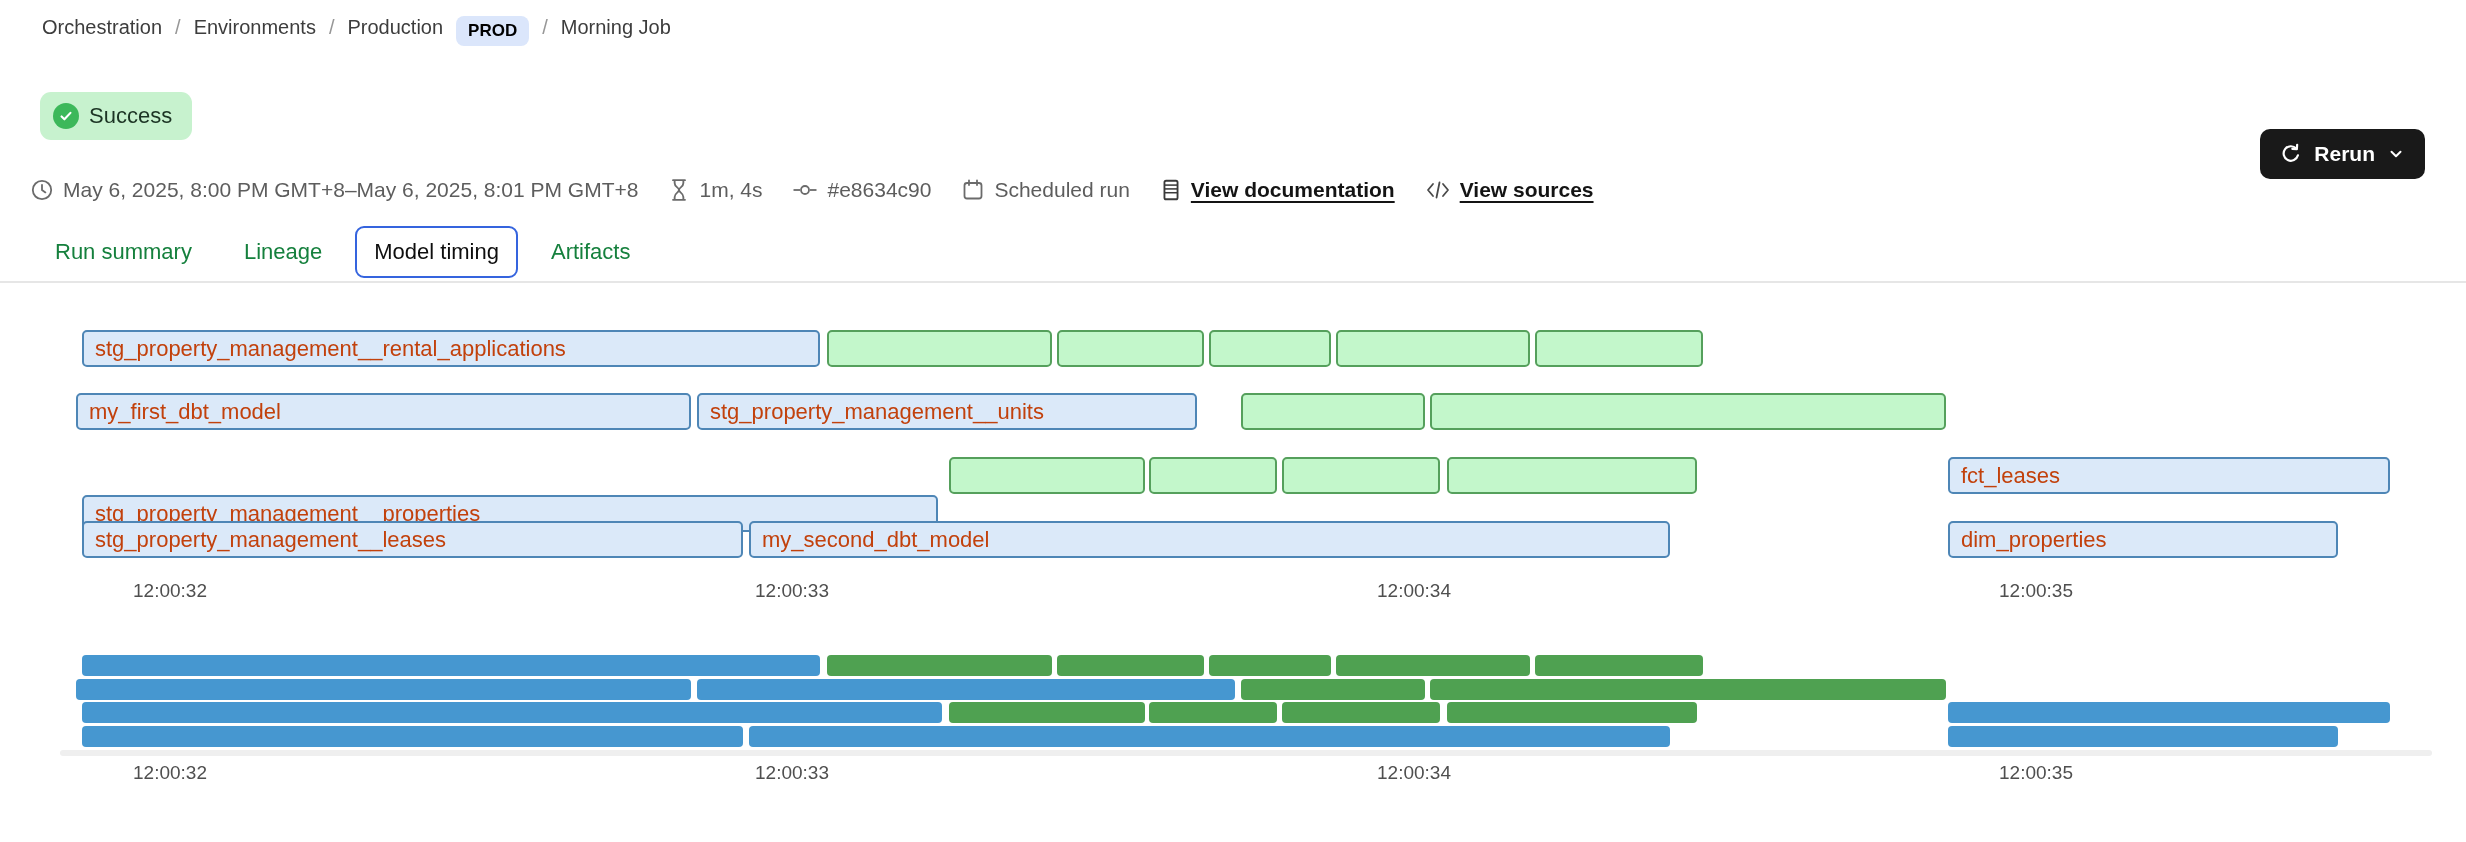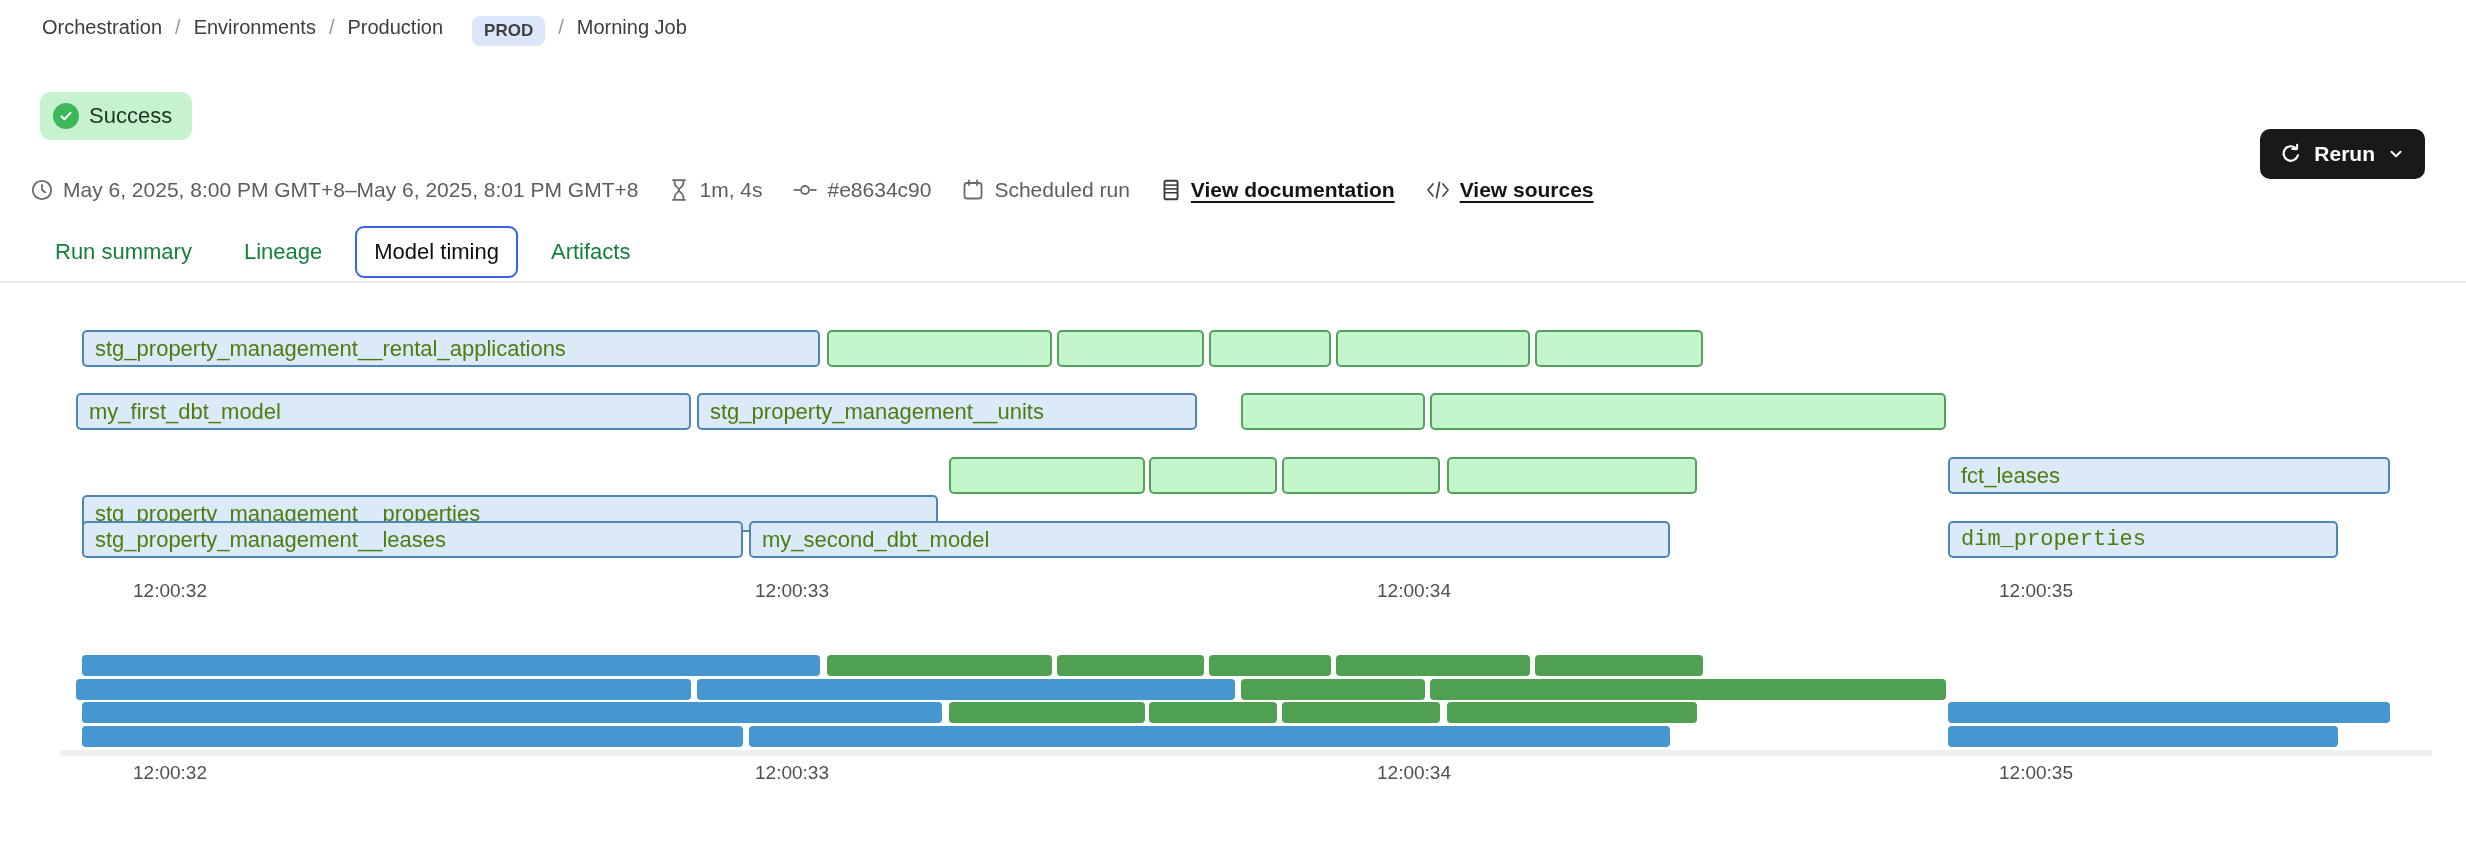--- a/index.html
+++ b/index.html
@@ -5,22 +5,22 @@
   * { box-sizing: border-box; margin: 0; padding: 0; }
   html, body { width: 2466px; height: 842px; background: #ffffff;
                font-family: "Liberation Sans", sans-serif; overflow: hidden; }
   .page { position: relative; width: 2466px; height: 842px; }
 
   
   .breadcrumb { position: absolute; left: 42px; top: 16px; display: flex;
                 align-items: flex-start; gap: 13px; font-size: 20px; color: #3d3d3d; }
   .crumb { color: #3d3d3d; cursor: pointer; }
   .crumb-sep { color: #979797; }
-  .env-badge { background: #dbe6fb; color: #404040; font-weight: 700; font-size: 17px;
-               padding: 5px 12px; border-radius: 8px; margin-left: 16px; }
+  .env-badge { background: #dbe6fb; color: #000000; font-weight: 700; font-size: 17px;
+               padding: 5px 12px; border-radius: 8px; }
 
   
   .title-row { position: absolute; left: 40px; top: 92px; display: flex;
                align-items: center; gap: 28px; }
   .run-title { font-size: 45px; font-weight: 700; color: #141414; }
   .status-badge { display: flex; align-items: flex-end; gap: 10px; background: #c7f2ce;
                   border-radius: 11px; padding: 11px 20px 11px 13px; }
   .status-check { width: 26px; height: 26px; border-radius: 50%; background: #3cb85a;
                   display: flex; align-items: center; justify-content: center; flex: none; }
   .status-label { font-size: 22px; color: #1c3424; }
@@ -45,21 +45,21 @@
          border-radius: 9px; cursor: pointer; white-space: nowrap; }
   .tab.active { border-color: #3564de; color: #0e0e0e; font-weight: 500; }
   .tabs-divider { position: absolute; left: 0; top: 281px; width: 2466px; height: 2px; background: #e6e6e6; }
 
   
   .chart { position: absolute; left: 0; top: 282px; width: 2466px; height: 560px; }
   .bar { position: absolute; height: 37px; border-radius: 5px; display: flex;
          align-items: center; overflow: hidden; cursor: pointer; }
   .bar.model { background: #dbe9f9; border: 2px solid #4e86b6; }
   .bar.test  { background: #c3f7cb; border: 2px solid #55a05c; }
-  .bar span { font-size: 22px; color: #4d7c0f; padding-left: 11px; white-space: nowrap; }
+  .bar span { font-size: 22px; color: #c2410c; padding-left: 11px; white-space: nowrap; }
   .axis-label { position: absolute; font-size: 19px; color: #4f4f4f; transform: translateX(-50%); }
   .mini { position: absolute; height: 21px; border-radius: 4px; cursor: pointer; }
   .mini.model { background: #4697d0; }
   .mini.test  { background: #4fa151; }
   .mini-track { position: absolute; left: 60px; top: 468px; width: 2372px; height: 6px;
                 background: #efefef; border-radius: 3px; }
 </style>
 </head>
 <body>
 
@@ -202,21 +202,21 @@
       </div>
       <div class="mini model" style="left: 1948px; width: 442px; top: 420px;"></div>
       <div class="bar model" style="left: 82px; width: 661px; top: 239px;">
         <span>stg_property_management__leases</span>
       </div>
       <div class="mini model" style="left: 82px; width: 661px; top: 444px;"></div>
       <div class="bar model" style="left: 749px; width: 921px; top: 239px;">
         <span>my_second_dbt_model</span>
       </div>
       <div class="mini model" style="left: 749px; width: 921px; top: 444px;"></div>
-      <div class="bar model" style="left: 1948px; width: 390px; top: 239px; font-family: Liberation Mono, monospace;">
+      <div class="bar model" style="left: 1948px; width: 390px; top: 239px;">
         <span>dim_properties</span>
       </div>
       <div class="mini model" style="left: 1948px; width: 390px; top: 444px;"></div>
       <div class="axis-label" style="left: 170px; top: 298px;">12:00:32</div>
       <div class="axis-label" style="left: 792px; top: 298px;">12:00:33</div>
       <div class="axis-label" style="left: 1414px; top: 298px;">12:00:34</div>
       <div class="axis-label" style="left: 2036px; top: 298px;">12:00:35</div>
       <div class="axis-label" style="left: 170px; top: 480px;">12:00:32</div>
       <div class="axis-label" style="left: 792px; top: 480px;">12:00:33</div>
       <div class="axis-label" style="left: 1414px; top: 480px;">12:00:34</div>

